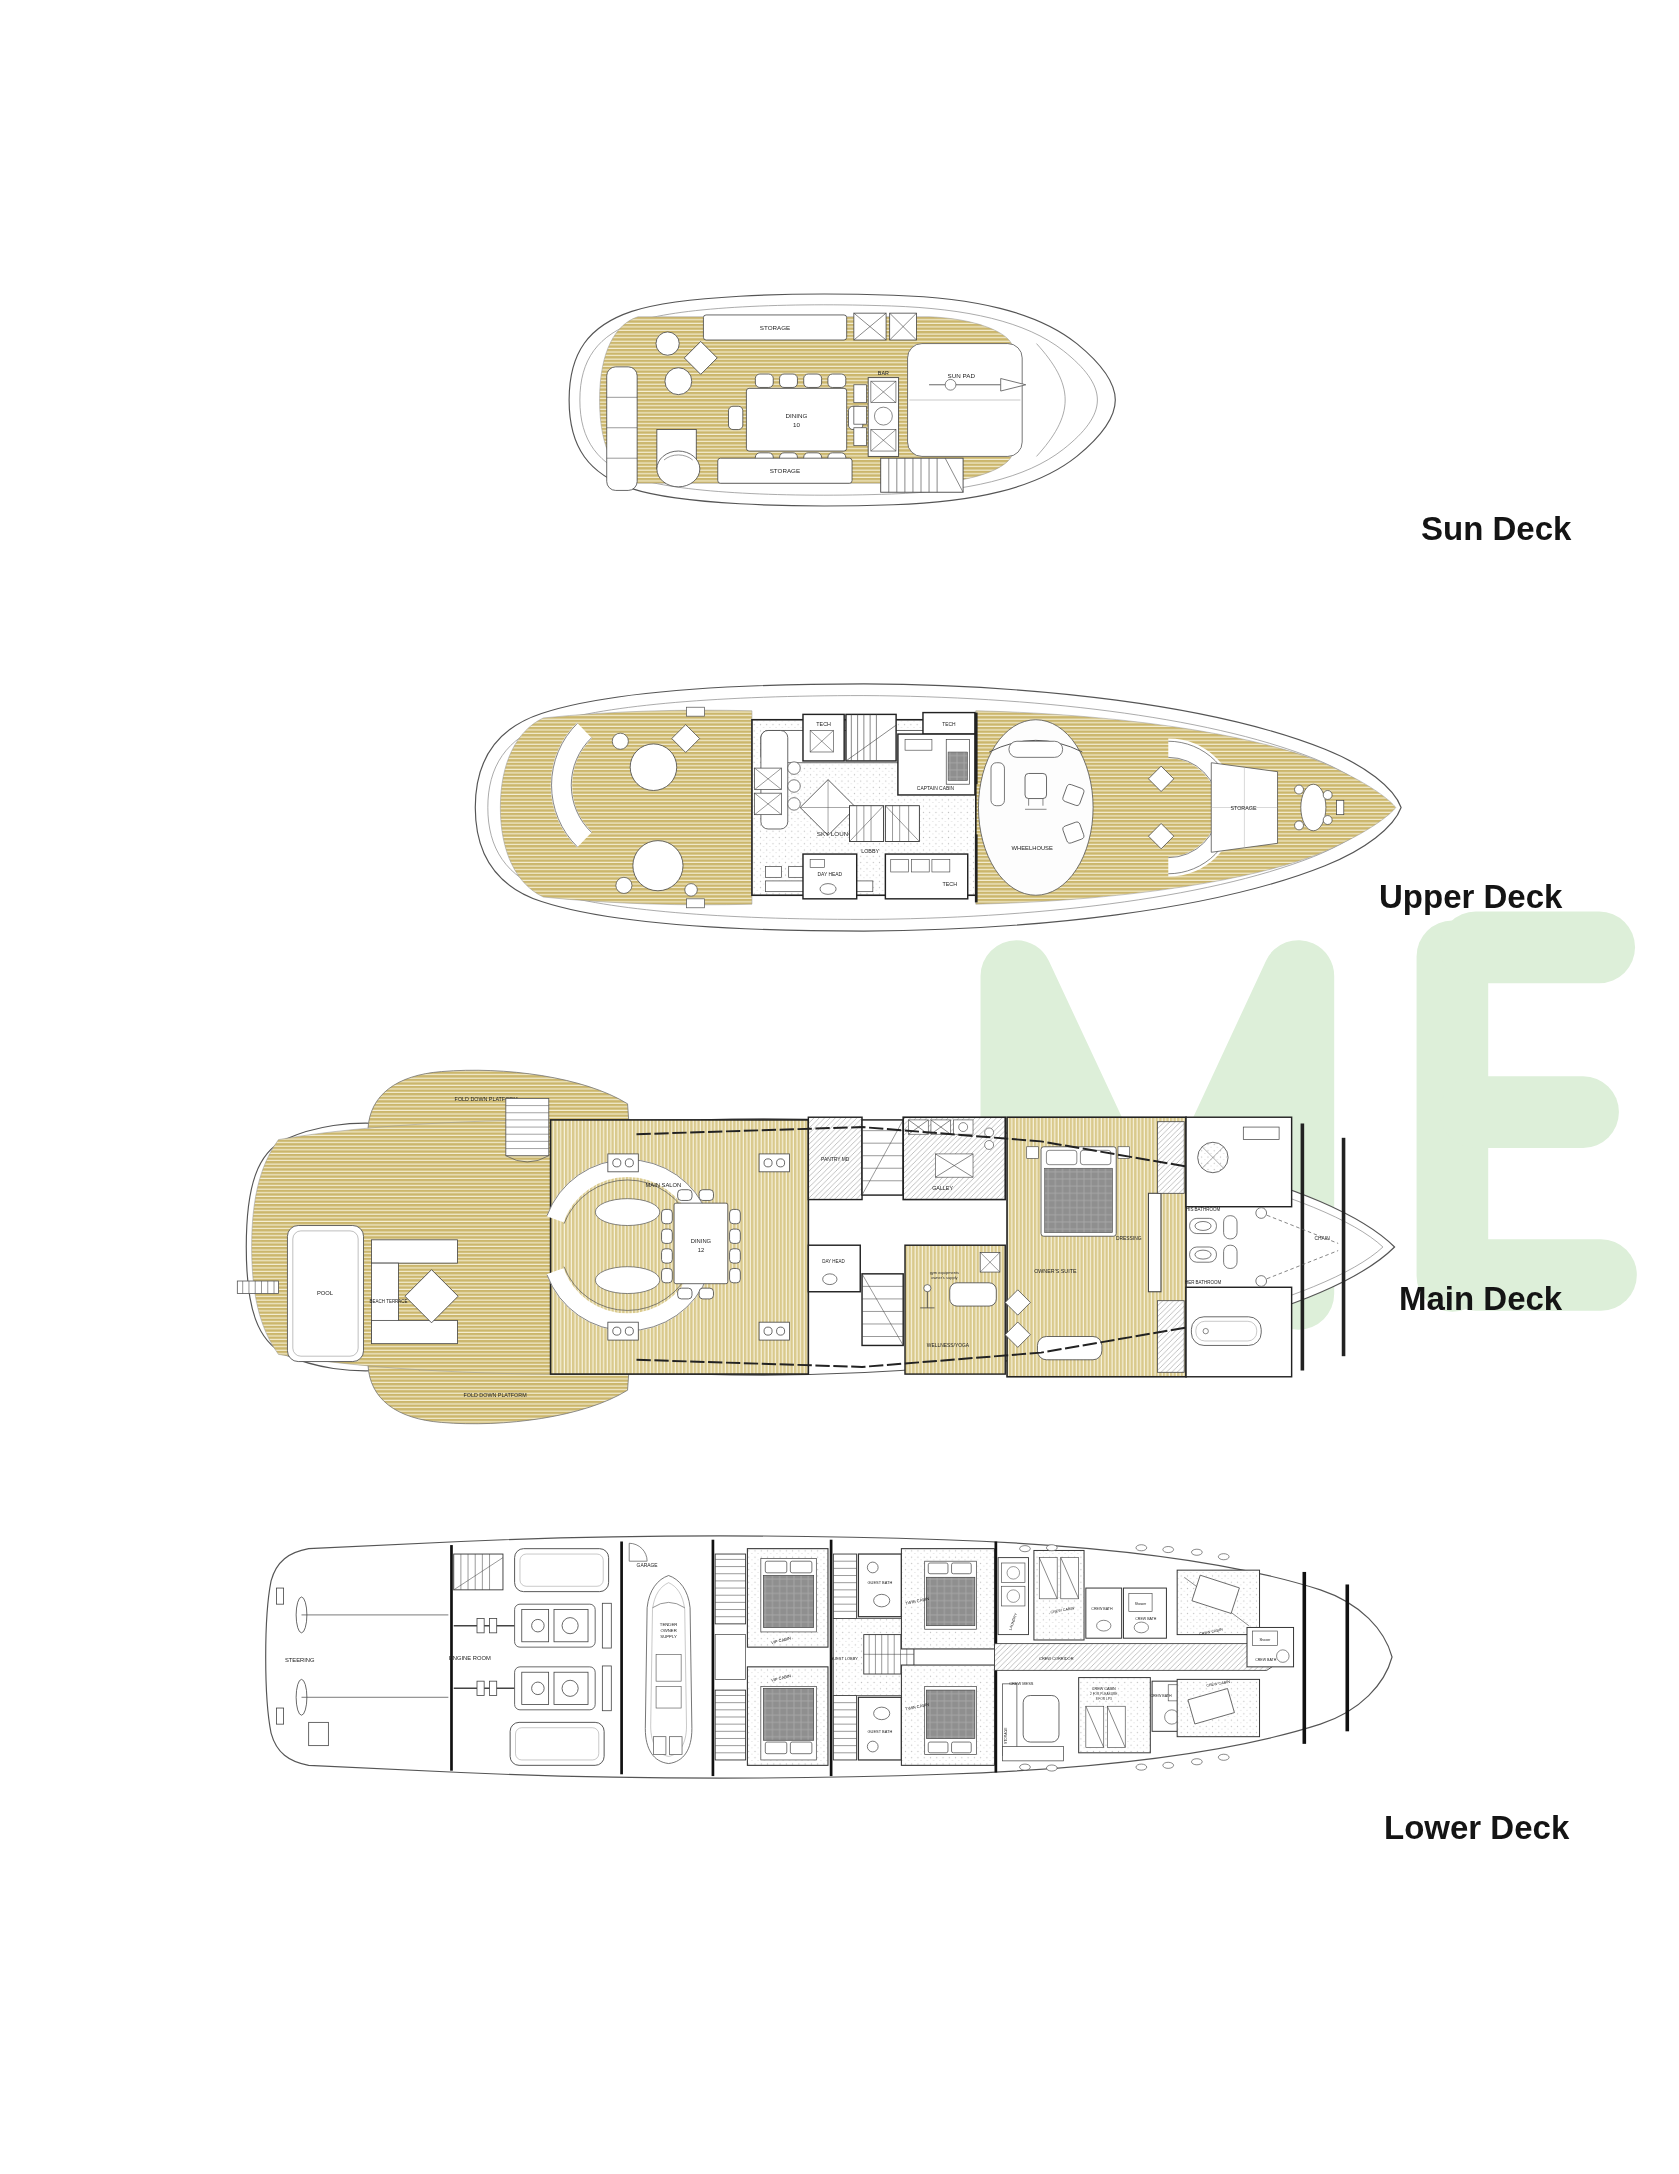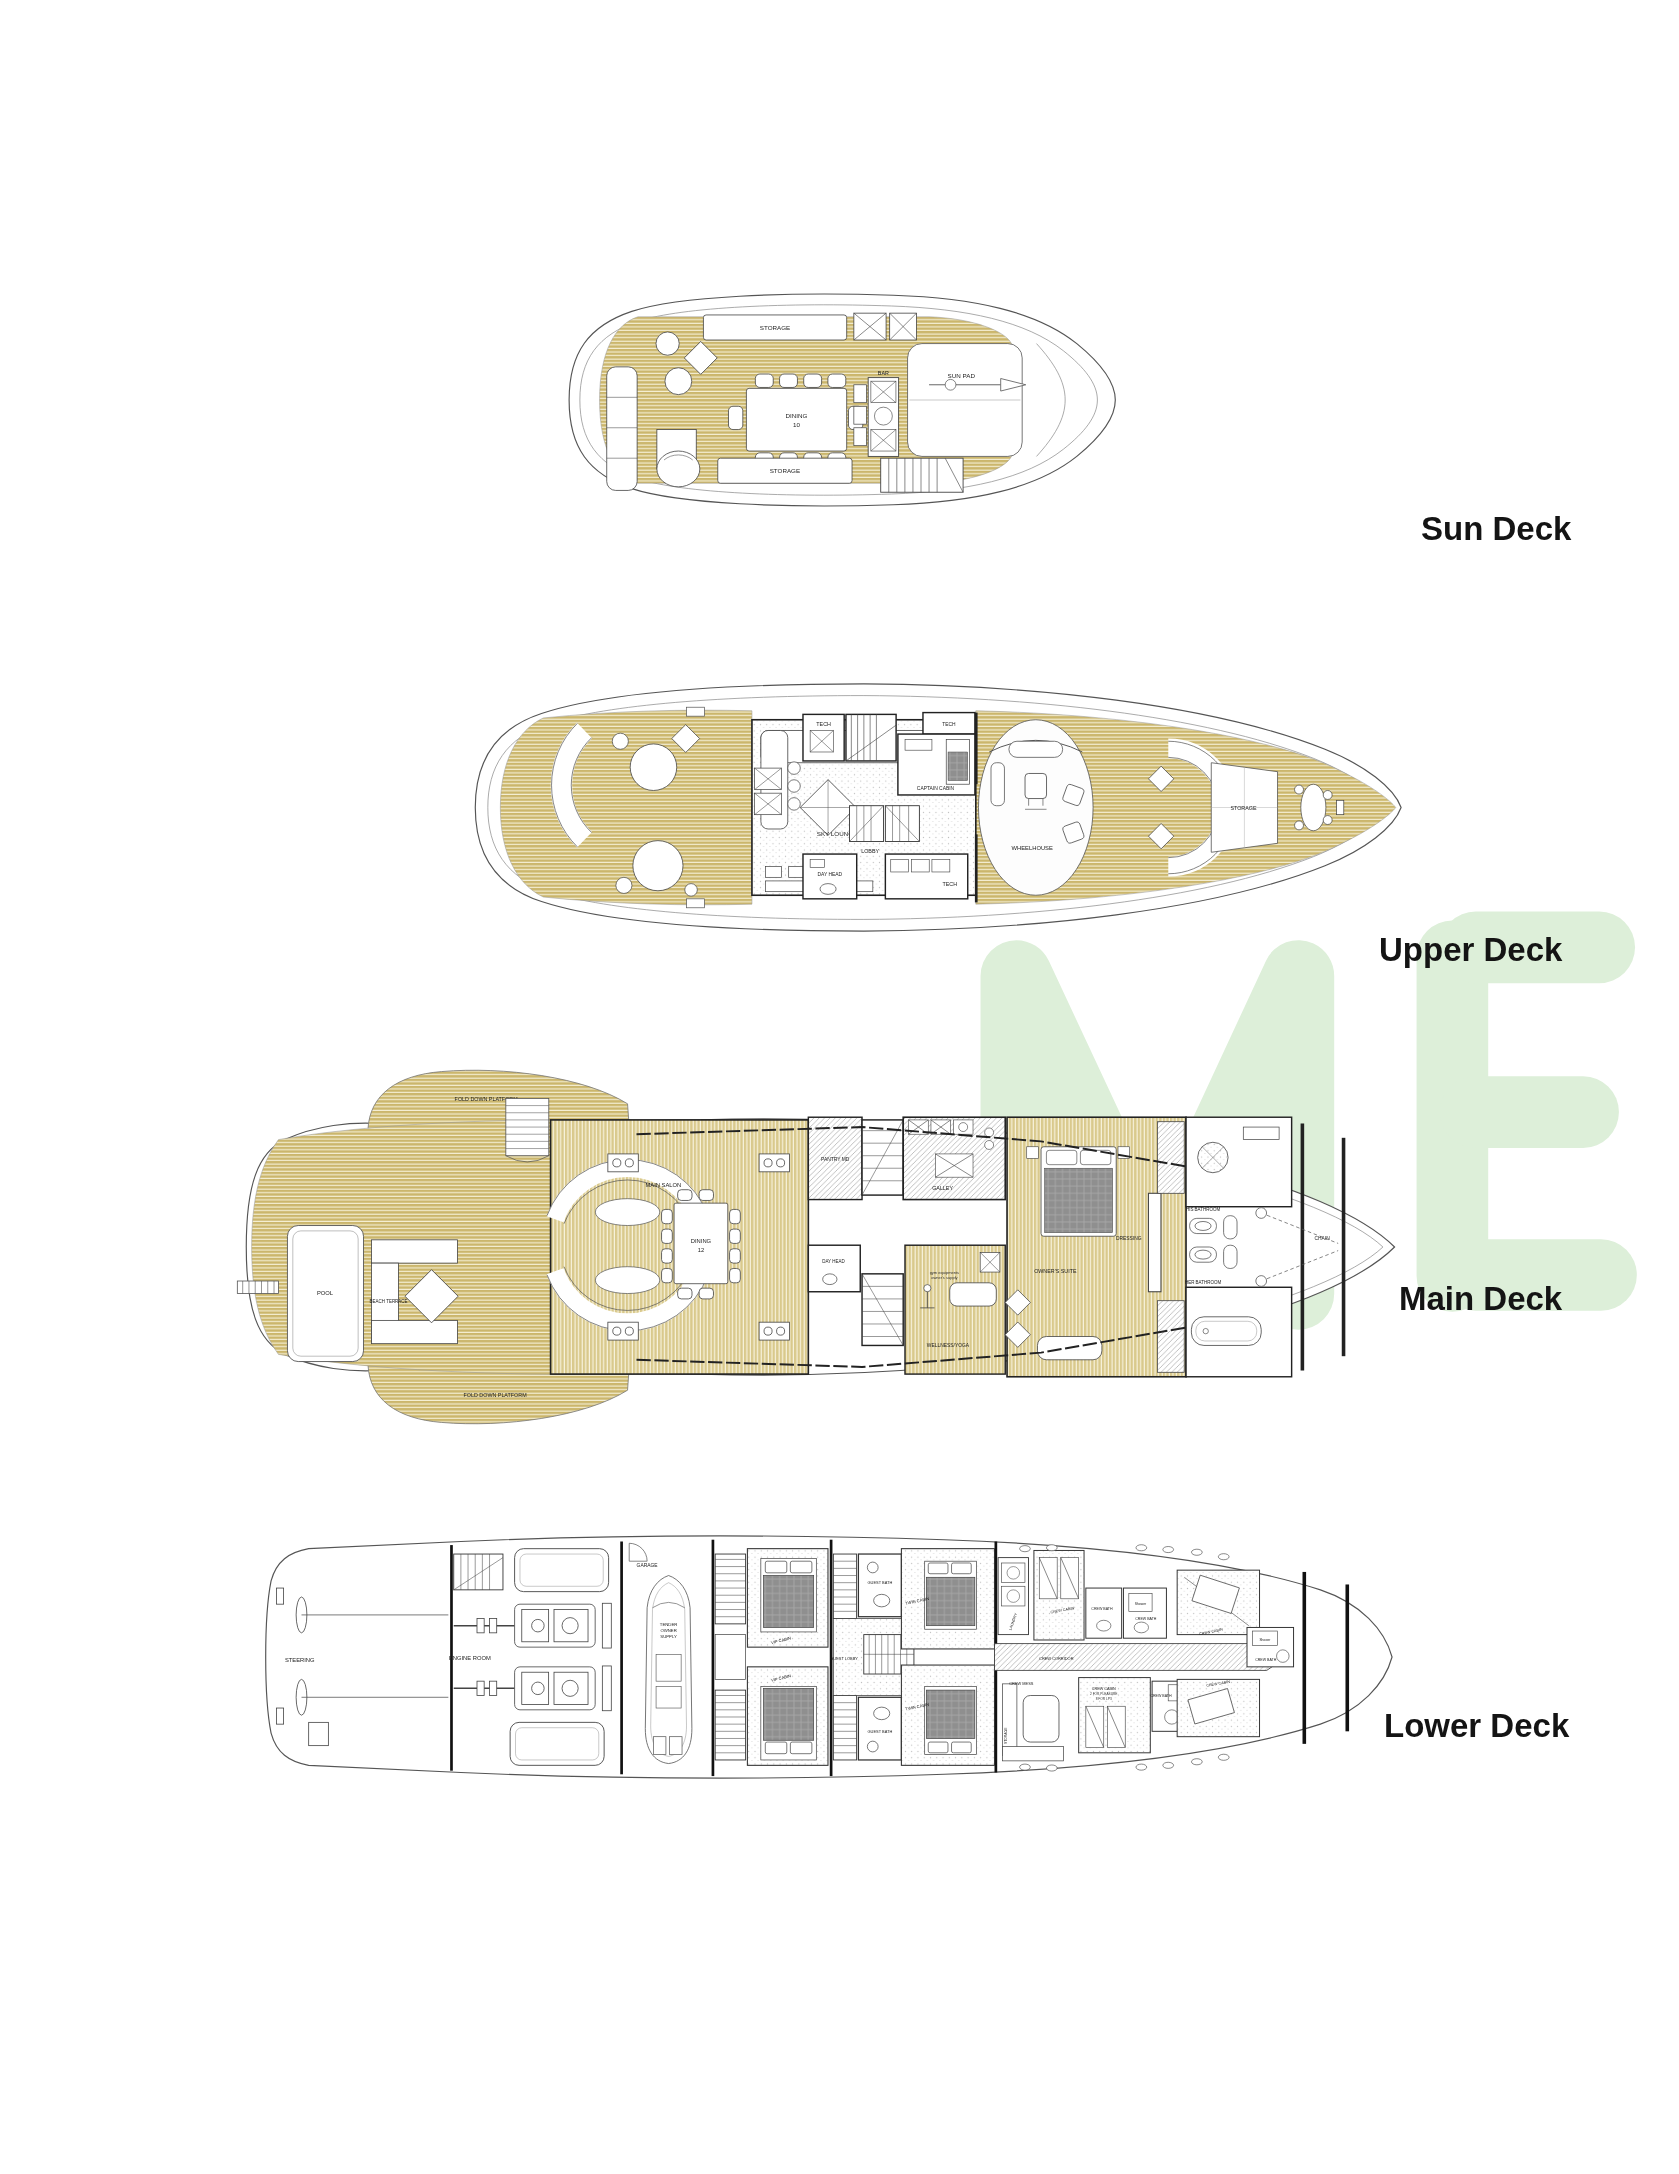--- a/index.html
+++ b/index.html
@@ -232,21 +232,21 @@
     </g>
     <g fill="#fff" stroke="#444" stroke-width="0.8">
       <ellipse cx="962" cy="150" rx="14" ry="26"></ellipse>
       <circle cx="946" cy="130" r="5"></circle>
         <circle cx="978" cy="136" r="5"></circle>
       <circle cx="946" cy="170" r="5"></circle>
         <circle cx="978" cy="164" r="5"></circle>
       <rect x="988" y="142" width="8" height="16"></rect>
     </g>
   </svg>
-  <div class="deck-title" style="left:1379px;top:931px">Upper Deck</div>
+  <div class="deck-title" style="left:1379px;top:878px">Upper Deck</div>
 
   <svg class="deck-svg" style="left:235px;top:1068px" width="1178" height="358" viewBox="0 0 1315 400">
     <path fill="#ffffff" stroke="#555" stroke-width="1.3" d="M12,200 C12,130 25,95 55,80 C90,64 130,60 160,62 L520,58 C700,52 900,70 1080,108 C1180,130 1260,165 1295,200 C1260,235 1180,270 1080,292 C900,330 700,348 520,342 L160,338 C130,340 90,336 55,320 C25,305 12,270 12,200 Z"></path>
     <path fill="none" stroke="#8a8a8a" stroke-width="0.8" d="M1080,116 C1175,140 1250,170 1282,200 C1250,230 1175,260 1080,284"></path>
     <path fill="url(#teakH)" stroke="#777" stroke-width="0.9" d="M148,68 C150,30 180,8 230,4 C300,-2 390,10 438,40 L440,68 Z"></path>
     <path fill="url(#teakH)" stroke="#777" stroke-width="0.9" d="M148,332 C150,370 180,392 230,396 C300,402 390,390 438,360 L440,332 Z"></path>
     <path fill="url(#teakH)" stroke="#999" stroke-width="0.6" d="M48,80 C150,62 300,56 430,58 L520,60 C538,90 545,130 545,200 C545,270 538,310 520,340 L430,342 C300,344 150,338 48,320 C26,290 18,250 18,200 C18,150 26,110 48,80 Z"></path>
     <text class="lbl" x="280" y="37" font-size="6">FOLD DOWN PLATFORM</text>
     <text class="lbl" x="290" y="368" font-size="6">FOLD DOWN PLATFORM</text>
     <g>
@@ -597,16 +597,16 @@
           <ellipse cx="1092" cy="43" rx="6" ry="3.4"></ellipse>
         <ellipse cx="870" cy="278" rx="6" ry="3.4"></ellipse>
           <ellipse cx="900" cy="279" rx="6" ry="3.4"></ellipse>
         <ellipse cx="1000" cy="278" rx="6" ry="3.4"></ellipse>
           <ellipse cx="1030" cy="276" rx="6" ry="3.4"></ellipse>
         <ellipse cx="1062" cy="272" rx="6" ry="3.4"></ellipse>
           <ellipse cx="1092" cy="267" rx="6" ry="3.4"></ellipse>
       </g>
     </g>
   </svg>
-  <div class="deck-title" style="left:1384px;top:1707px">Lower Deck</div>
+  <div class="deck-title" style="left:1384px;top:1809px">Lower Deck</div>
 
 </div>
 
 
 </body></html>

